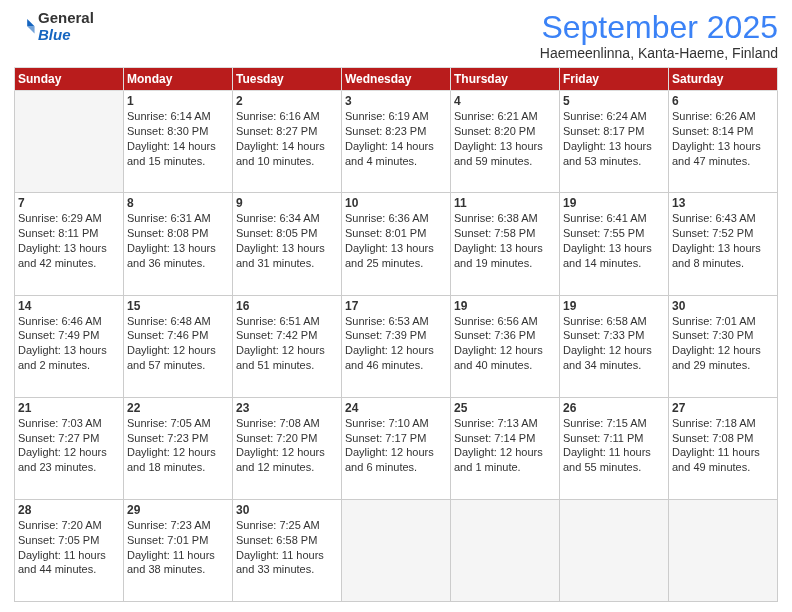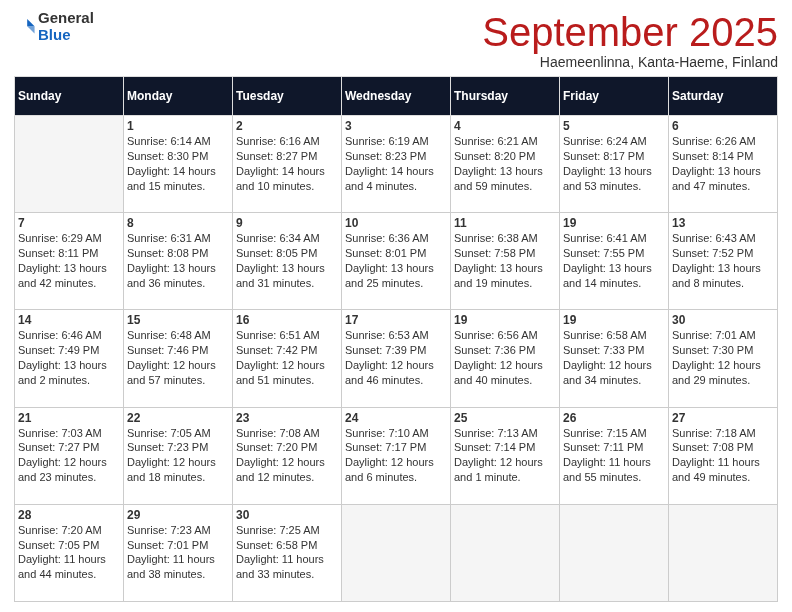--- a/index.html
+++ b/index.html
@@ -27,51 +27,51 @@
       display: flex;
       align-items: center;
       gap: 2px;
     }
     .logo-text {
       font-size: 15px;
       font-weight: bold;
       line-height: 1.1;
     }
     .logo-text .general { color: #333; }
-    .logo-text .blue { color: #1565c0; }
+    .logo-text .blue { color: #1565c0; font-style: italic; }
     .logo-icon {
       width: 22px;
       height: 22px;
     }
     .title-block {
       text-align: right;
     }
     .month-title {
-      font-size: 40px;
+      font-size: 32px;
       font-weight: normal;
-      color: #b91c1c;
+      color: #3b82f6;
       line-height: 1.1;
     }
     .location {
       font-size: 14px;
       color: #333;
       padding-left: 20px;
     }
     .calendar-table {
       width: 100%;
       border-collapse: collapse;
       flex: 1;
       table-layout: fixed;
     }
     .calendar-table thead th {
-      background: #0f172a;
+      background: #b91c1c;
       color: #fff;
       font-size: 12px;
       font-weight: bold;
-      padding: 12px 3px;
+      padding: 4px 3px;
       text-align: left;
       border: 1px solid #ddd;
     }
     .calendar-table tbody td {
       border: 1px solid #ccc;
       vertical-align: top;
       padding: 3px 3px;
       font-size: 9.5px;
       color: #333;
       background: #fff;

